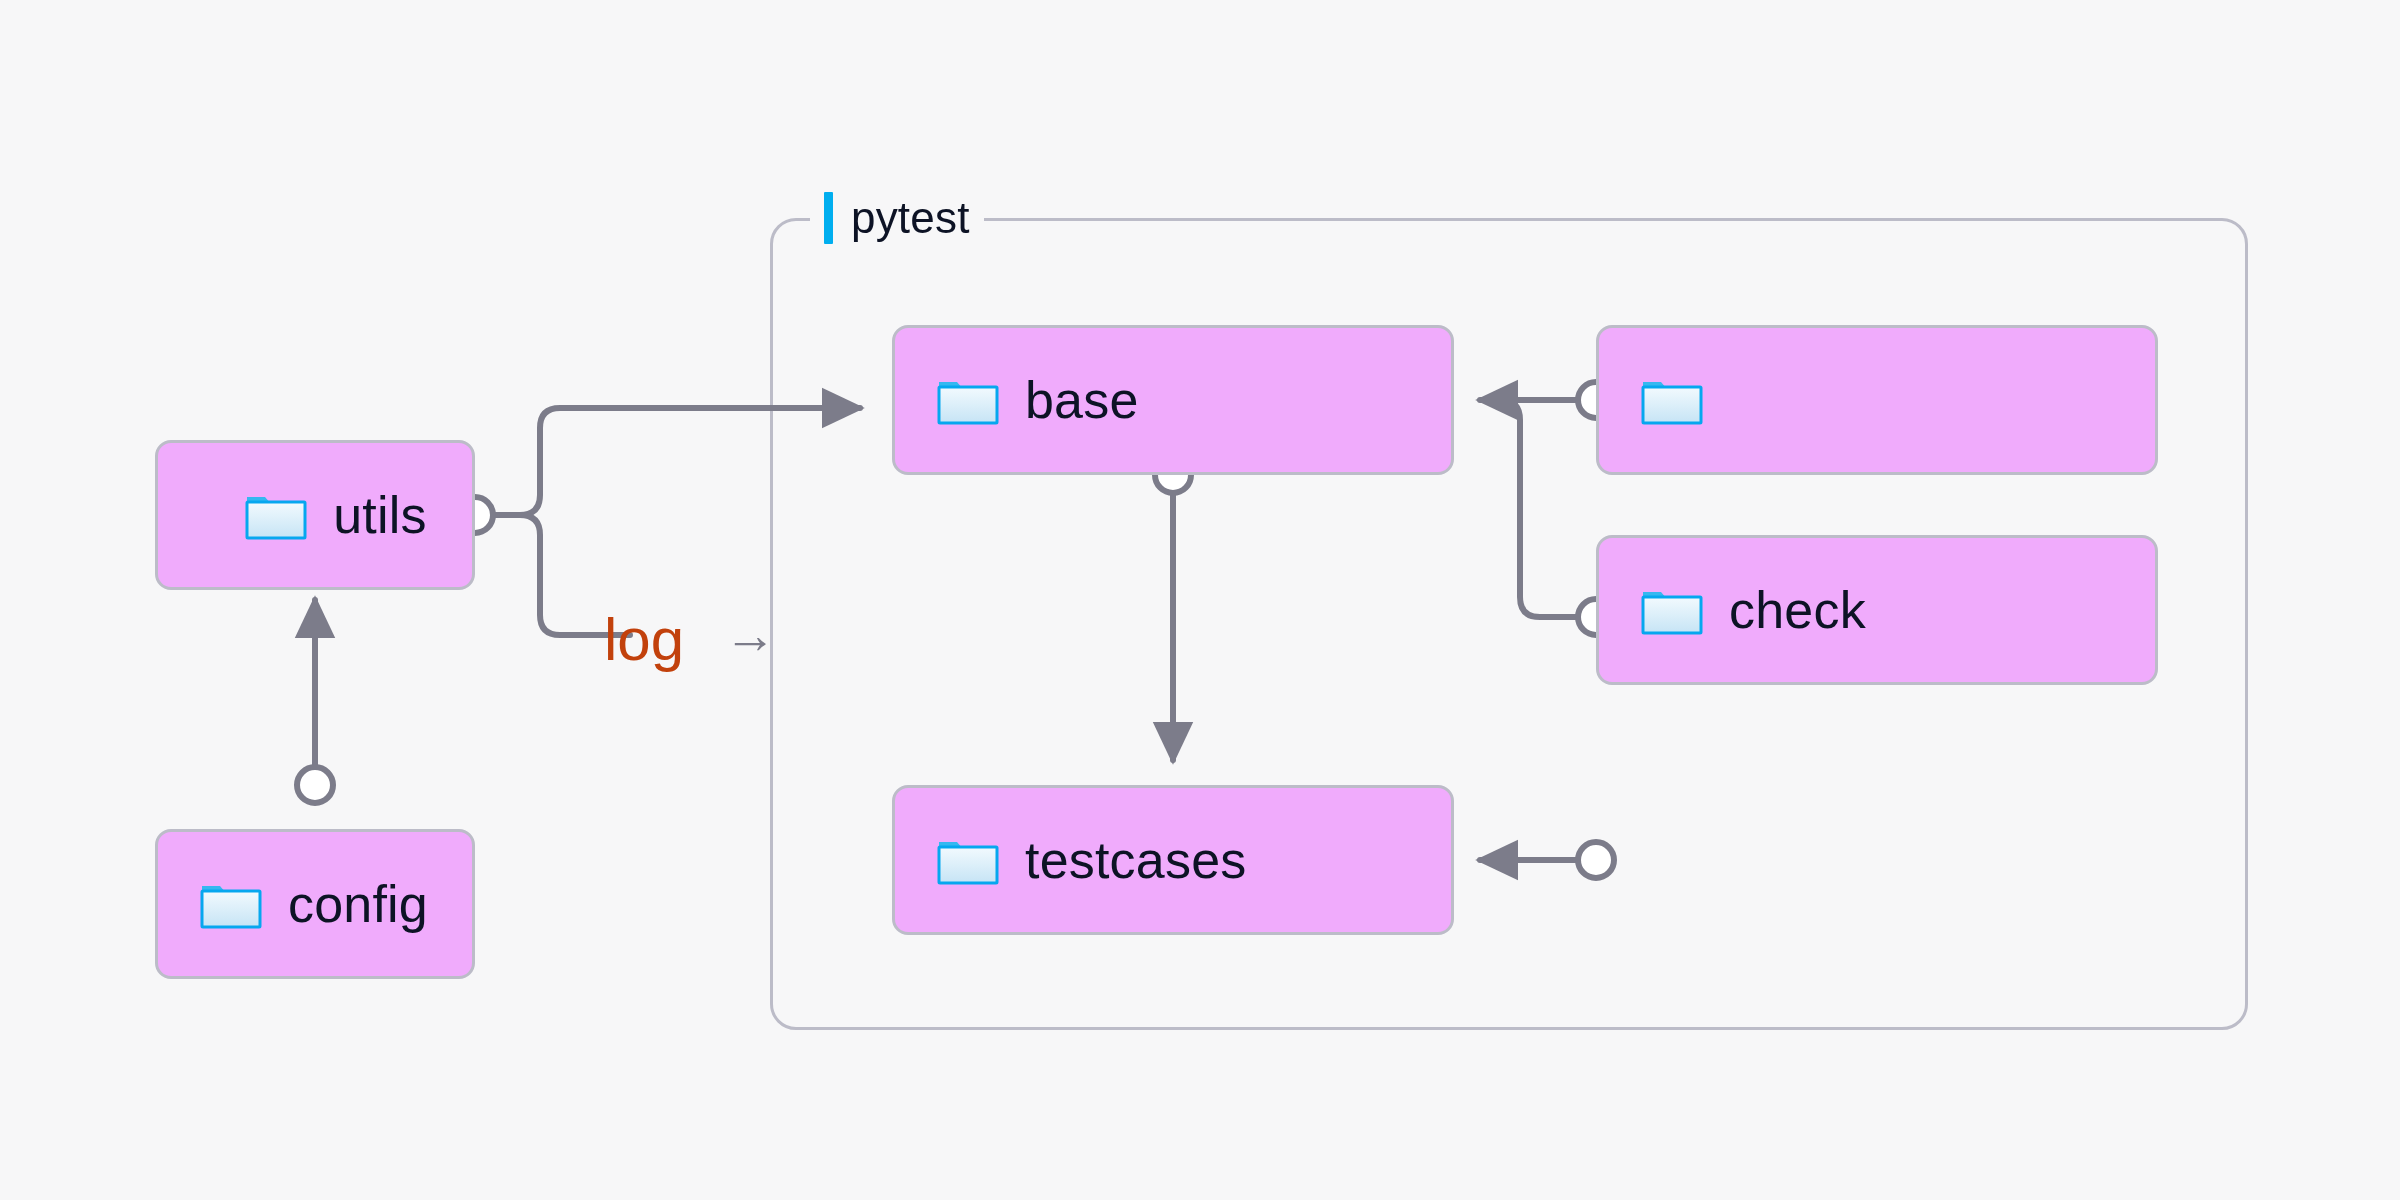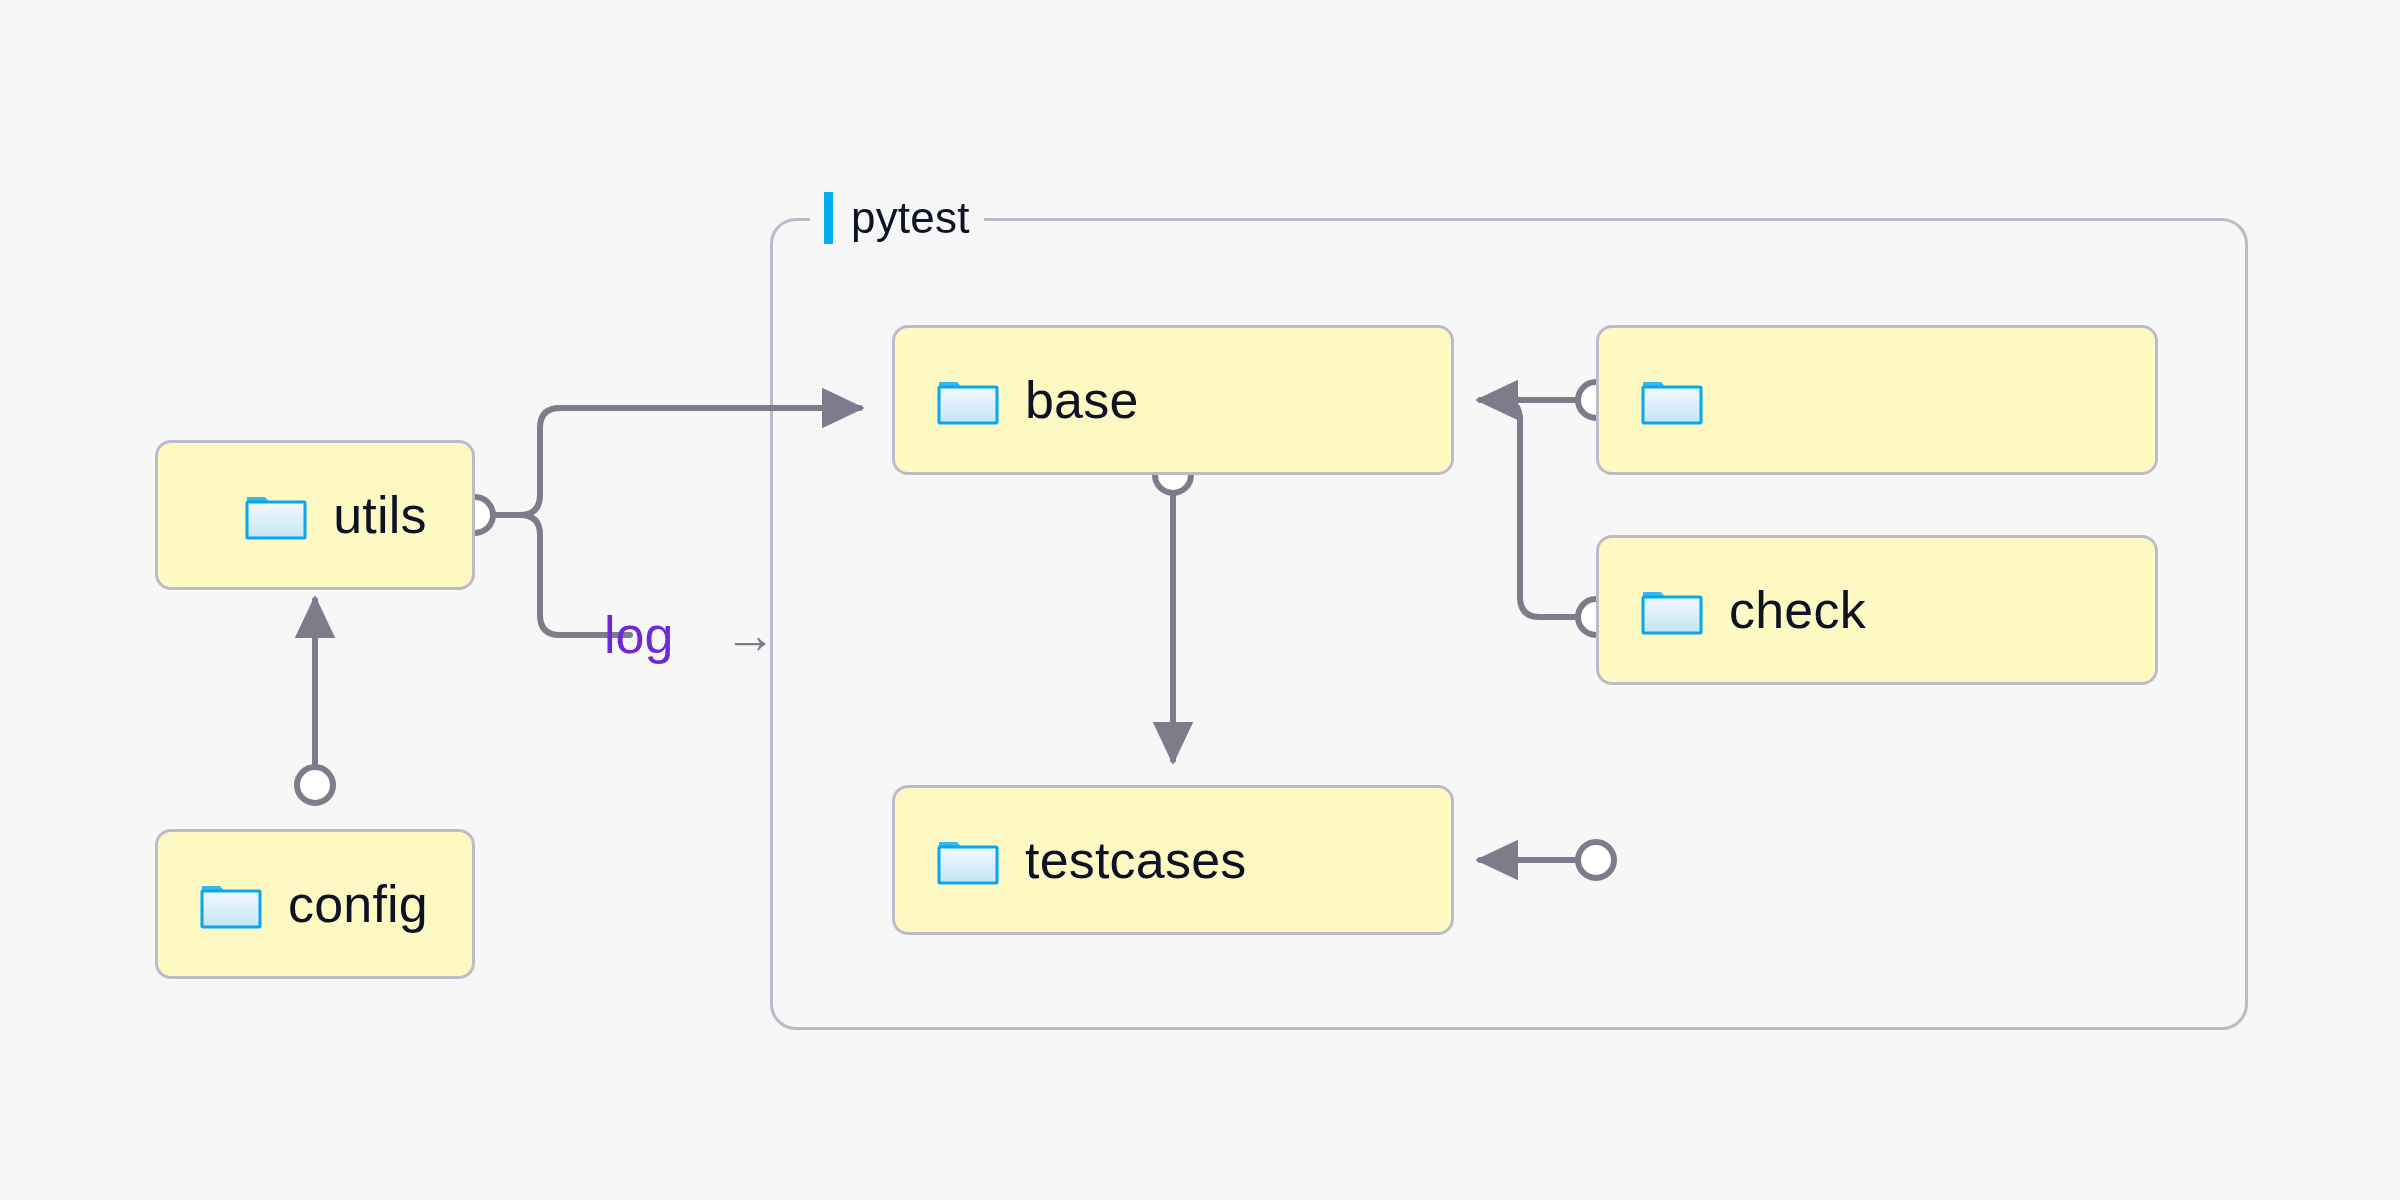--- a/index.html
+++ b/index.html
@@ -46,21 +46,21 @@
     font-size: 44px;
     color: #0d1325;
     letter-spacing: .2px;
     white-space: nowrap;
   }
 
   
   .node {
     position: absolute;
     box-sizing: border-box;
-    background: #fef9c3;
+    background: #f0abfc;
     border: 3px solid #bcbcc8;
     border-radius: 16px;
     display: flex;
     align-items: center;
     z-index: 5;
   }
   .node-inner {
     display: flex;
     align-items: center;
     gap: 26px;
@@ -90,22 +90,22 @@
     stroke-linecap: round;
     stroke-linejoin: round;
   }
   .port {
     fill: #ffffff;
     stroke: #7c7c8a;
     stroke-width: 6;
   }
   .wire-label {
     position: absolute;
-    font-size: 52px;
-    color: #6d28d9;
+    font-size: 60px;
+    color: #c2410c;
     white-space: nowrap;
     z-index: 6;
   }
   .wire-arrowglyph {
     position: absolute;
     font-size: 52px;
     color: #7c7c8a;
     z-index: 6;
   }
 </style>

